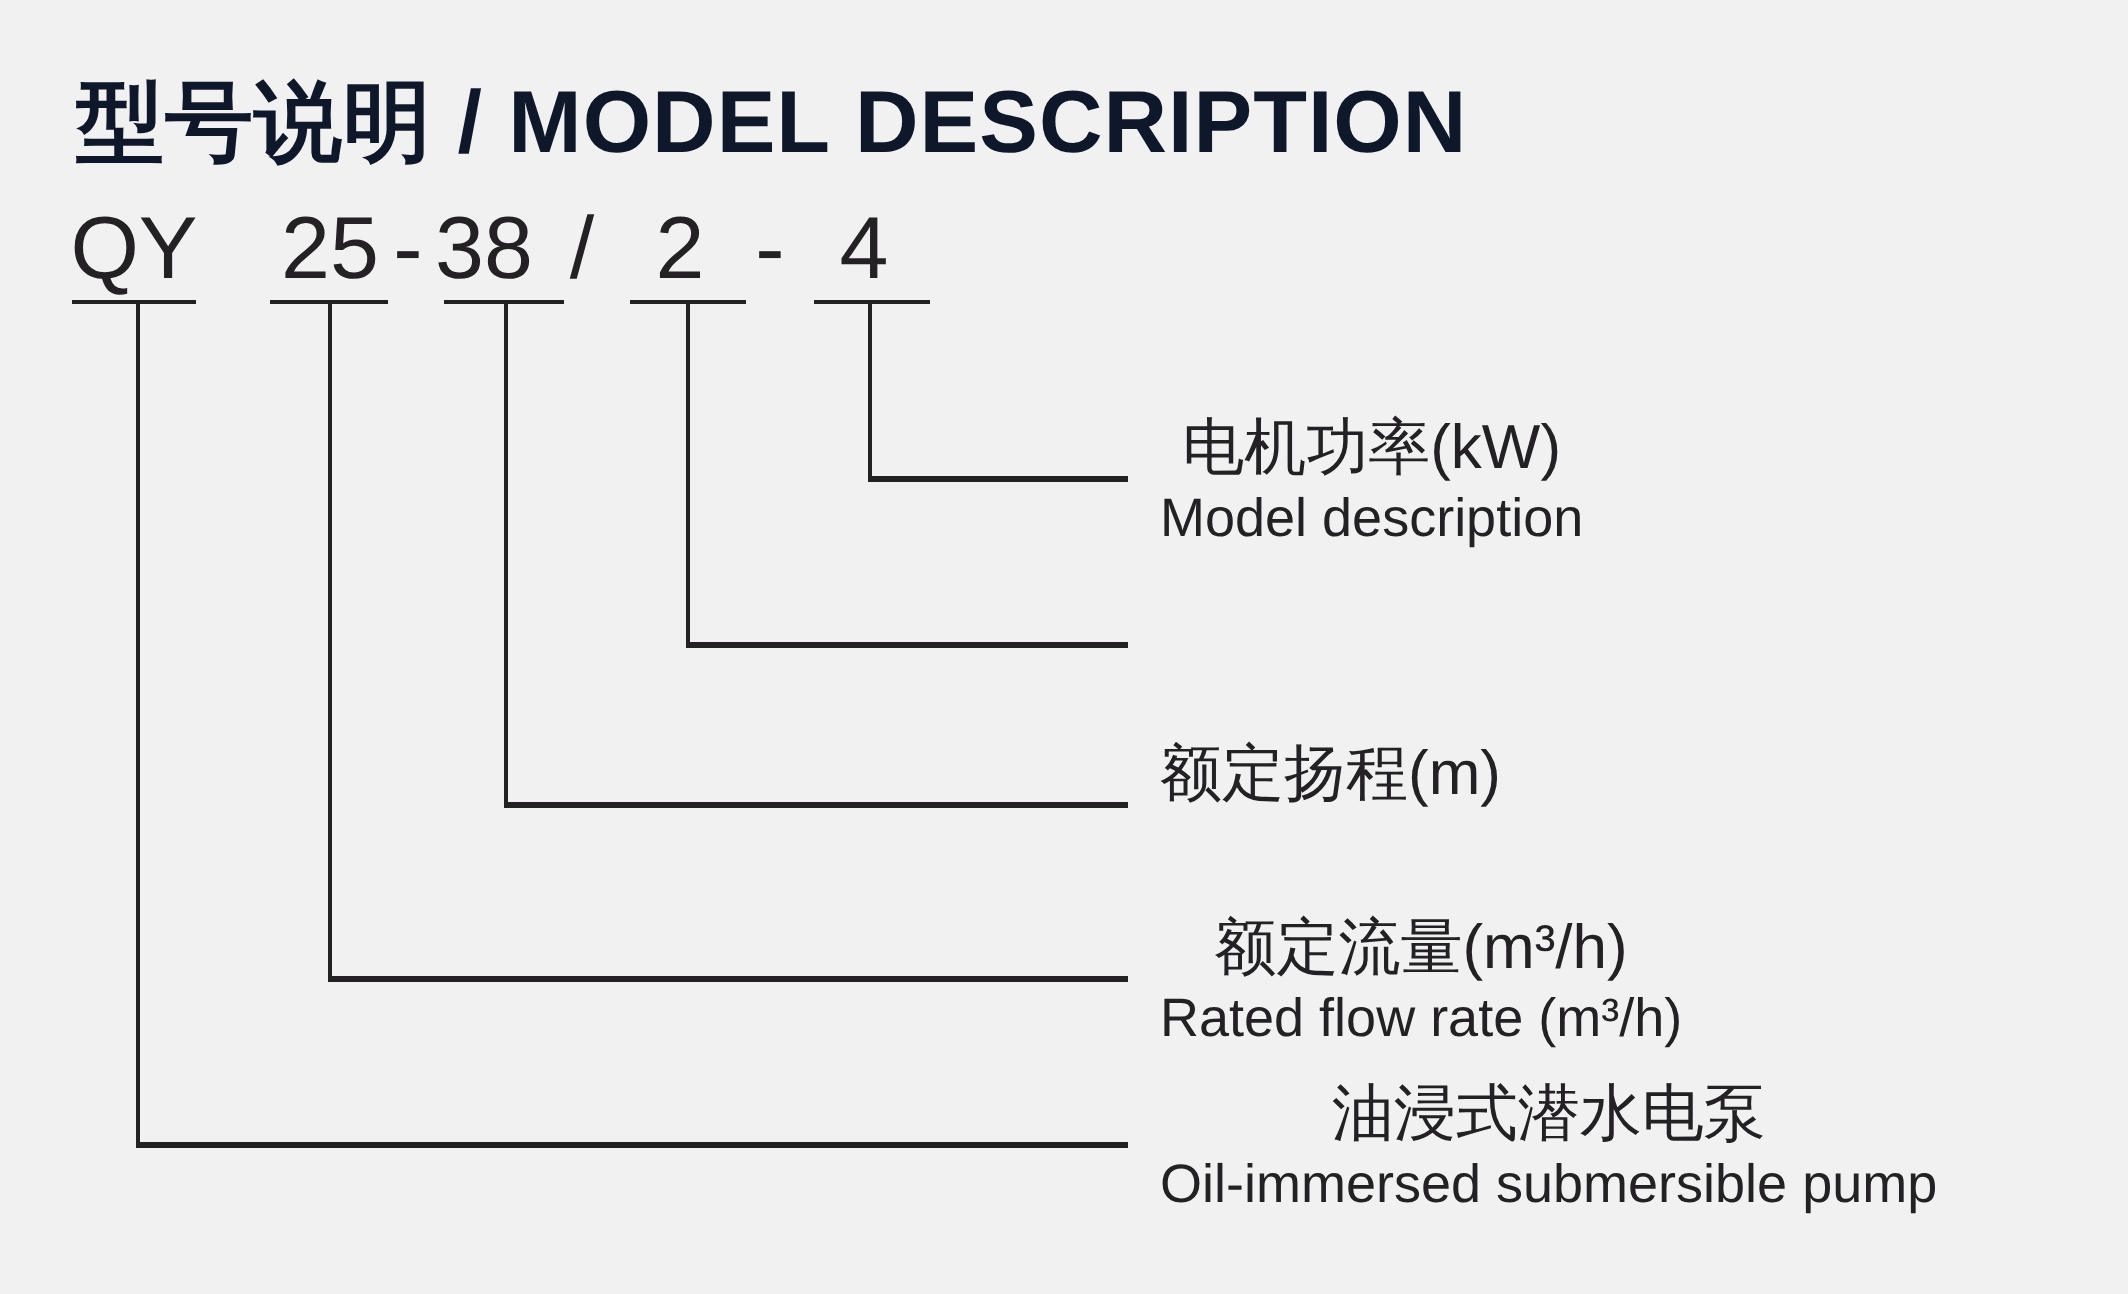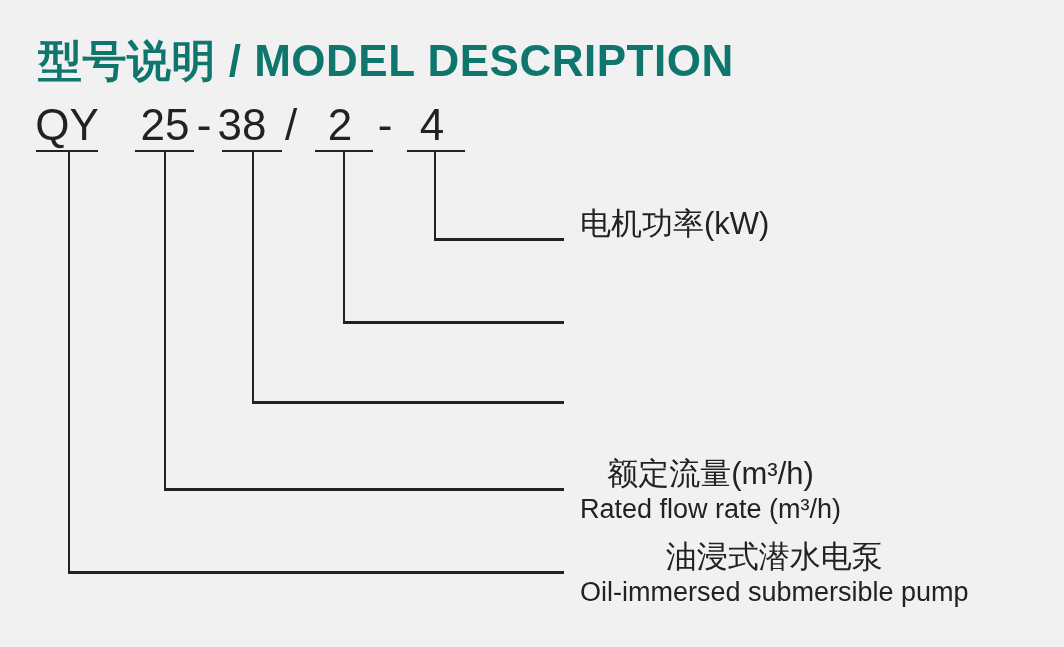--- a/index.html
+++ b/index.html
@@ -18,21 +18,21 @@
     overflow: hidden;
     color: #2b282b;
   }
   .title {
     position: absolute;
     left: 38px;
     top: 32px;
     font-size: 44px;
     font-weight: bold;
     letter-spacing: 0.5px;
-    color: #0f766e;
+    color: #0f172a;
     white-space: nowrap;
   }
   .code-seg {
     position: absolute;
     top: 101px;
     transform: translateX(-50%);
     font-size: 44px;
     font-weight: normal;
     color: #232124;
     white-space: nowrap;
@@ -91,24 +91,26 @@
   <div class="underline" style="left:407px;width:58px"></div>
 
   <div class="connector" style="left:434px;top:152px;width:128px;height:86px"></div>
   <div class="connector" style="left:343px;top:152px;width:219px;height:169px"></div>
   <div class="connector" style="left:252px;top:152px;width:310px;height:249px"></div>
   <div class="connector" style="left:164px;top:152px;width:398px;height:336px"></div>
   <div class="connector" style="left:68px;top:152px;width:494px;height:419px"></div>
 
   <div class="label-group" style="top:207px">
     <div class="label-zh">电机功率(kW)</div>
+    <div class="label-en">Model description</div>
   </div>
 
 
   <div class="label-group" style="top:370px">
+    <div class="label-zh">额定扬程(m)</div>
   </div>
 
   <div class="label-group" style="top:457px">
     <div class="label-zh">额定流量(m³/h)</div>
     <div class="label-en">Rated flow rate (m³/h)</div>
   </div>
 
   <div class="label-group" style="top:540px">
     <div class="label-zh">油浸式潜水电泵</div>
     <div class="label-en">Oil-immersed submersible pump</div>

